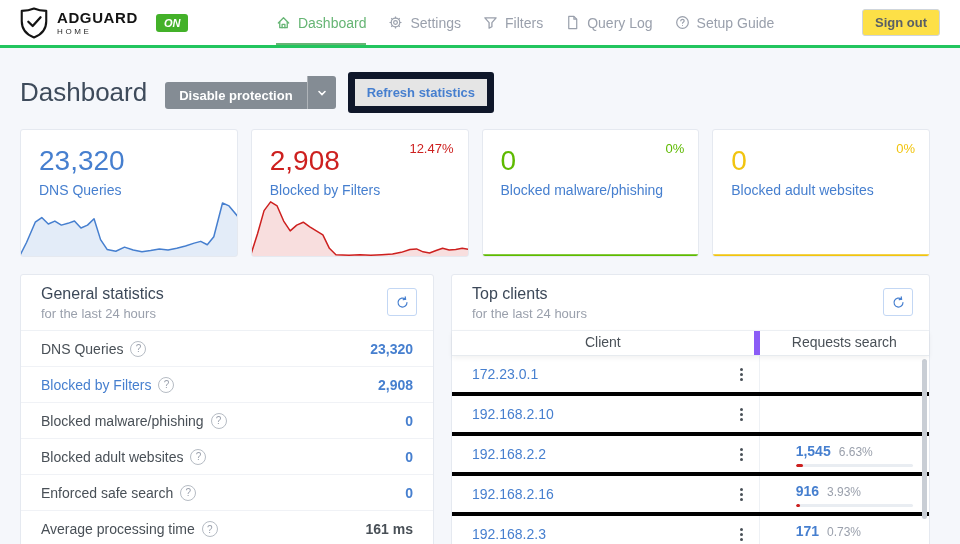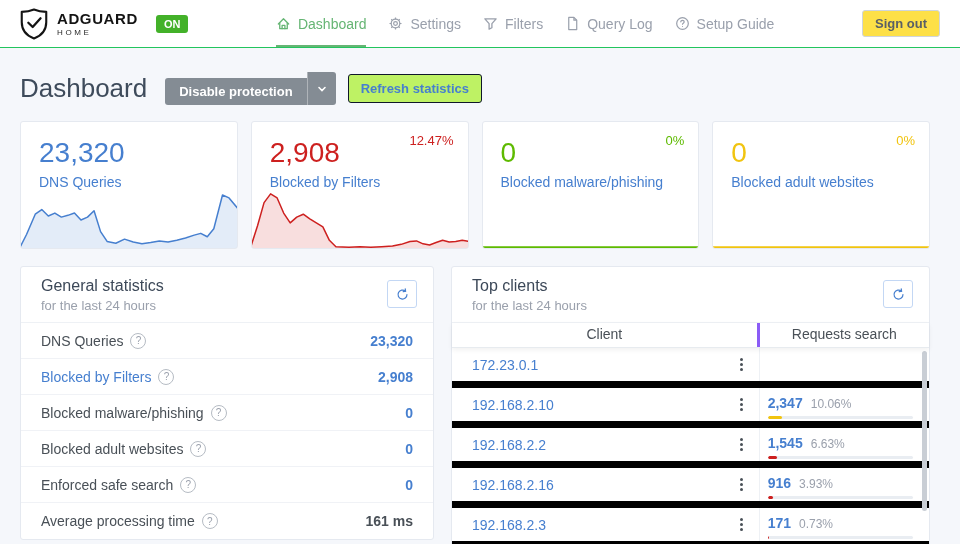--- a/index.html
+++ b/index.html
@@ -1,39 +1,39 @@
 <!DOCTYPE html>
 <html><head>
 <meta charset="utf-8">
 <style>
   * { box-sizing: border-box; }
   html,body { margin:0; padding:0; width:960px; height:544px; overflow:hidden; }
   body { background:#f5f7fb; font-family:"Liberation Sans","DejaVu Sans",sans-serif; color:#495057; }
 
   
-  .app-header { display:flex; align-items:stretch; height:48px; background:#fff; padding:0 20px; border-bottom:1px solid #22c55e; }
+  .app-header { display:flex; align-items:stretch; height:48px; background:#fff; padding:0 20px; border-bottom:3px solid #22c55e; }
   .brand { display:flex; align-items:center; gap:9px; }
   .brand-text { display:flex; flex-direction:column; line-height:1; }
   .brand-name { font-size:15px; font-weight:700; letter-spacing:.6px; color:#141414; }
   .brand-sub { font-size:8px; letter-spacing:2.6px; color:#2b2b2b; margin-top:3px; }
-  .on-badge { background:#43b129; color:#fff; font-size:11px; font-weight:700; padding:3px 8px; border-radius:3px; margin-left:9px; align-self:center; }
+  .on-badge { background:#43b129; color:#fff; font-size:11px; font-weight:700; padding:3px 8px; border-radius:3px; margin-left:9px; align-self:center;font-style:italic; }
   .main-nav { display:flex; align-items:stretch; margin:0 auto; }
   .nav-item { display:flex; align-items:center; gap:7px; margin:0 11px; color:#9aa0ac; font-size:14px; text-decoration:none; border-bottom:2px solid transparent; border-top:2px solid transparent; cursor:pointer; }
   .nav-item.active { color:#66b574; border-bottom-color:#66b574; }
   .nav-item .nav-icon { display:flex; align-items:center; }
   .signout-btn { background:#fde047; border:1px solid #cfd5db; color:#595f66; font-size:13px; font-weight:600; padding:5px 12px; border-radius:3px; cursor:pointer; align-self:center; font-family:inherit; }
 
   
   .main { padding:16px 30px 0 20px; }
   .title-row { display:flex; align-items:center; margin:8px 0 16px; }
   .page-title { font-size:26px; font-weight:400; color:#3e4b5b; margin:0 18px 0 0; }
   .btn-group { display:flex; }
   .btn-gray { background:#848c94; color:#fff; border:none; font-size:13px; font-weight:600; padding:6px 14px; border-radius:3px 0 0 3px; cursor:pointer; font-family:inherit;margin-top:6px; }
   .btn-gray-caret { background:#848c94; color:#fff; border:none; border-left:1px solid rgba(255,255,255,.35); padding:6px 9px; border-radius:0 3px 3px 0; display:flex; align-items:center; cursor:pointer; }
-  .btn-outline { margin-left:12px; background:#bef264; color:#467fcf; border:1px solid #0f172a; font-size:13px; font-weight:600; padding:6px 12px; border-radius:3px; cursor:pointer; font-family:inherit; }
+  .btn-outline { margin-left:12px; background:#e5e5e5; color:#467fcf; border:7px solid #0f172a; font-size:13px; font-weight:600; padding:6px 12px; border-radius:3px; cursor:pointer; font-family:inherit; }
 
   
   .cards-row { display:flex; gap:13px; }
   .card { position:relative; flex:1; height:128px; background:#fff; border:1px solid #e5e9f0; border-radius:3px; overflow:hidden; }
   .card-value { font-size:28px; font-weight:400; margin:15px 0 0 18px; line-height:1.15; }
   .card-label { display:inline-block; margin:5px 0 0 18px; font-size:14px; color:#467fcf; text-decoration:none; cursor:pointer; position:relative; z-index:2; }
   .card-percent { position:absolute; top:11px; right:14px; font-size:13px; }
   .card-chart { position:absolute; left:-1px; right:-1px; bottom:-1px; height:58px; }
 
   
@@ -52,24 +52,24 @@
   .gs-label-wrap { display:flex; align-items:center; }
   .gs-label { font-size:14px; color:#495057; }
   .gs-label.link { color:#467fcf; cursor:pointer; }
   .help-icon { display:inline-flex; width:16px; height:16px; border:1px solid #b6bcc4; border-radius:50%; color:#9aa0ac; font-size:10px; align-items:center; justify-content:center; margin-left:7px; cursor:pointer; flex:none; }
   .gs-value { font-size:14px; font-weight:700; color:#467fcf; }
   .gs-value.dark { color:#495057; }
 
   
   .tc-thead { display:flex; border-bottom:1px solid #e7ebef; box-shadow:0 2px 5px rgba(0,0,0,.06); position:relative; z-index:1; }
   .tc-th { font-size:14px; color:#495057; text-align:center; padding:3px 0 5px; }
-  .tc-th-client { width:64.5%; border-right:3px solid #8b5cf6; }
+  .tc-th-client { width:64.5%; border-right:6px solid #8b5cf6; }
   .tc-th-count { flex:1; }
   .tc-body { position:relative; }
-  .tc-row { display:flex; border-bottom:7px solid #000000; height:40px; }
+  .tc-row { display:flex; border-bottom:4px solid #000000; height:40px;gap:28px; }
   .tc-row:last-child { border-bottom:none; }
   .tc-client-cell { width:64.5%; border-right:1px solid #eef1f5; display:flex; align-items:center; justify-content:space-between; padding:0 12px 0 20px; }
   .tc-ip { font-size:14px; color:#467fcf; text-decoration:none; cursor:pointer; }
   .kebab { display:flex; flex-direction:column; gap:2px; cursor:pointer; padding:3px 4px; }
   .kebab i { width:3px; height:3px; border-radius:50%; background:#495057; display:block; }
   .tc-count-cell { flex:1; padding:7px 16px 0 8px; }
   .tc-count-line { display:flex; align-items:baseline; gap:8px; }
   .tc-count { font-size:14px; font-weight:700; color:#467fcf; }
   .tc-percent { font-size:12px; color:#9aa0ac; }
   .tc-bar-track { height:3px; background:#e9edf2; border-radius:2px; margin-top:5px; overflow:hidden; }
@@ -296,29 +296,20 @@
   </div>
           <div class="tc-row">
     <div class="tc-client-cell">
       <a class="tc-ip">192.168.2.10</a>
       <span class="kebab">
                 <i></i>
                 <i></i>
                 <i></i>
               </span>
     </div>
-    <div class="tc-count-cell">
-      <div class="tc-count-line">
-        <span class="tc-count">2,347</span>
-        <span class="tc-percent">10.06%</span>
-      </div>
-      <div class="tc-bar-track">
-        <div class="tc-bar-fill" style="width: 10.06%; background: rgb(241, 196, 15);"></div>
-      </div>
-    </div>
   </div>
           <div class="tc-row">
     <div class="tc-client-cell">
       <a class="tc-ip">192.168.2.2</a>
       <span class="kebab">
                 <i></i>
                 <i></i>
                 <i></i>
               </span>
     </div>

